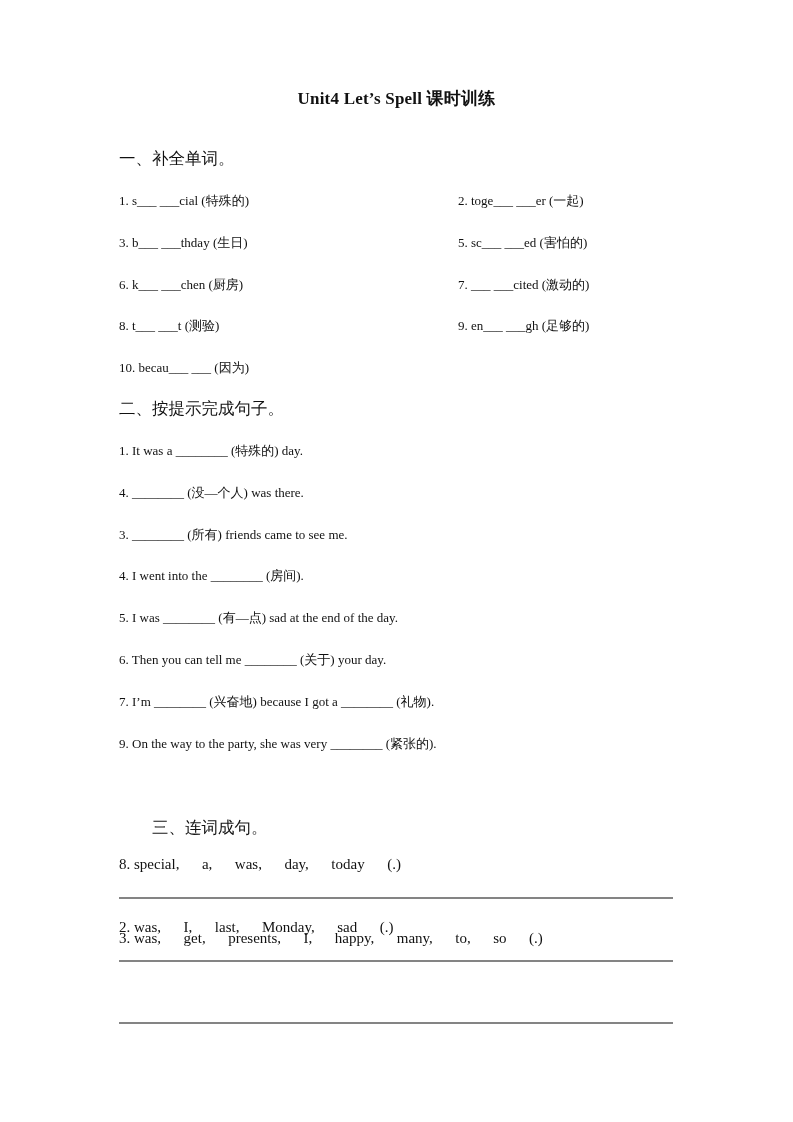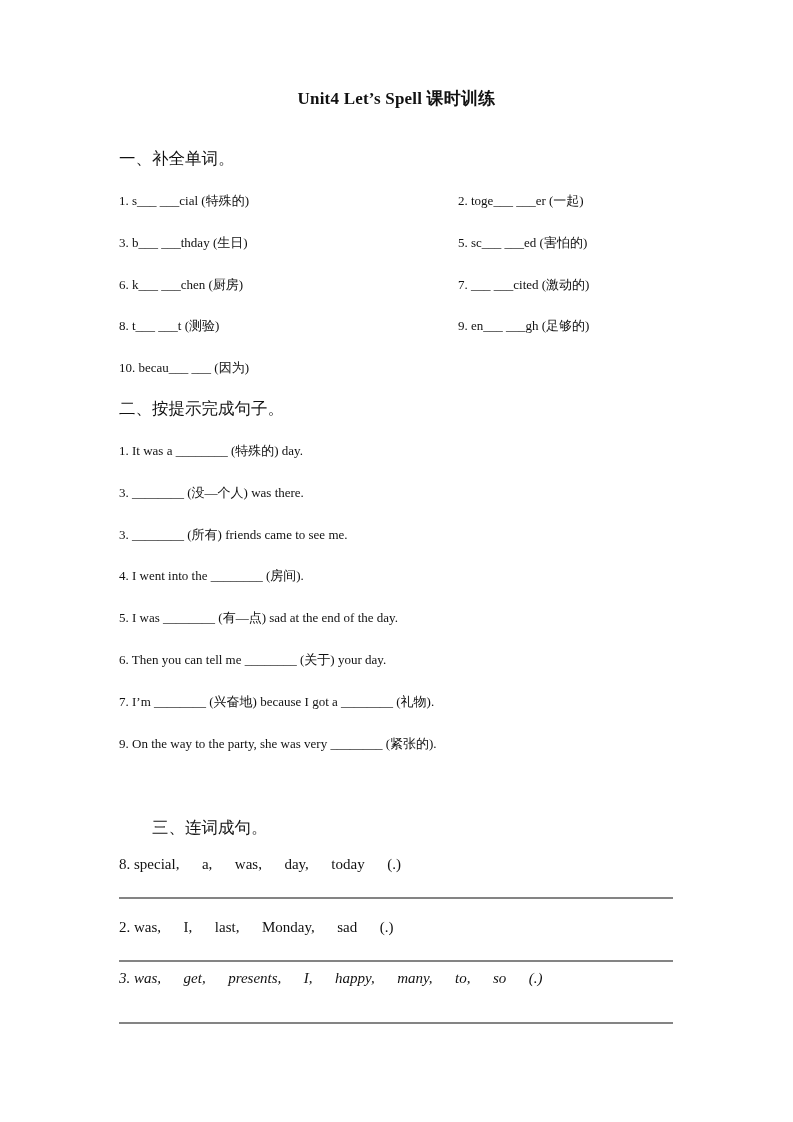--- a/index.html
+++ b/index.html
@@ -92,33 +92,33 @@
     <div class="word-item">6. k___ ___chen (厨房)</div>
     <div class="word-item">7. ___ ___cited (激动的)</div>
     <div class="word-item">8. t___ ___t (测验)</div>
     <div class="word-item">9. en___ ___gh (足够的)</div>
     <div class="word-item">10. becau___ ___ (因为)</div>
   </div>
 
   <div class="section-heading" style="top:399px;">二、按提示完成句子。</div>
   <div class="sentence-list">
     <div class="sentence-item">1. It was a ________ (特殊的) day.</div>
-    <div class="sentence-item">3. ________ (没—个人) was there.</div>
+    <div class="sentence-item">4. ________ (没—个人) was there.</div>
     <div class="sentence-item">3. ________ (所有) friends came to see me.</div>
     <div class="sentence-item">4. I went into the ________ (房间).</div>
     <div class="sentence-item">5. I was ________ (有—点) sad at the end of the day.</div>
     <div class="sentence-item">6. Then you can tell me ________ (关于) your day.</div>
     <div class="sentence-item">7. I’m ________ (兴奋地) because I got a ________ (礼物).</div>
     <div class="sentence-item">9. On the way to the party, she was very ________ (紧张的).</div>
   </div>
 
   <div class="section-heading" style="top:818px;margin-left:33px;">三、连词成句。</div>
 
   <div class="jumble-item" style="top:854px;">8. special,      a,      was,      day,      today      (.)</div>
   <div class="answer-line" style="top:897px;"></div>
 
   <div class="jumble-item" style="top:917px;">2. was,      I,      last,      Monday,      sad      (.)</div>
   <div class="answer-line" style="top:960px;"></div>
 
-  <div class="jumble-item" style="top:968px;font-style:italic;">3. was,      get,      presents,      I,      happy,      many,      to,      so      (.)</div>
+  <div class="jumble-item" style="top:928px;">3. was,      get,      presents,      I,      happy,      many,      to,      so      (.)</div>
   <div class="answer-line" style="top:1022px;"></div>
 
 </div>
 
 </body></html>

